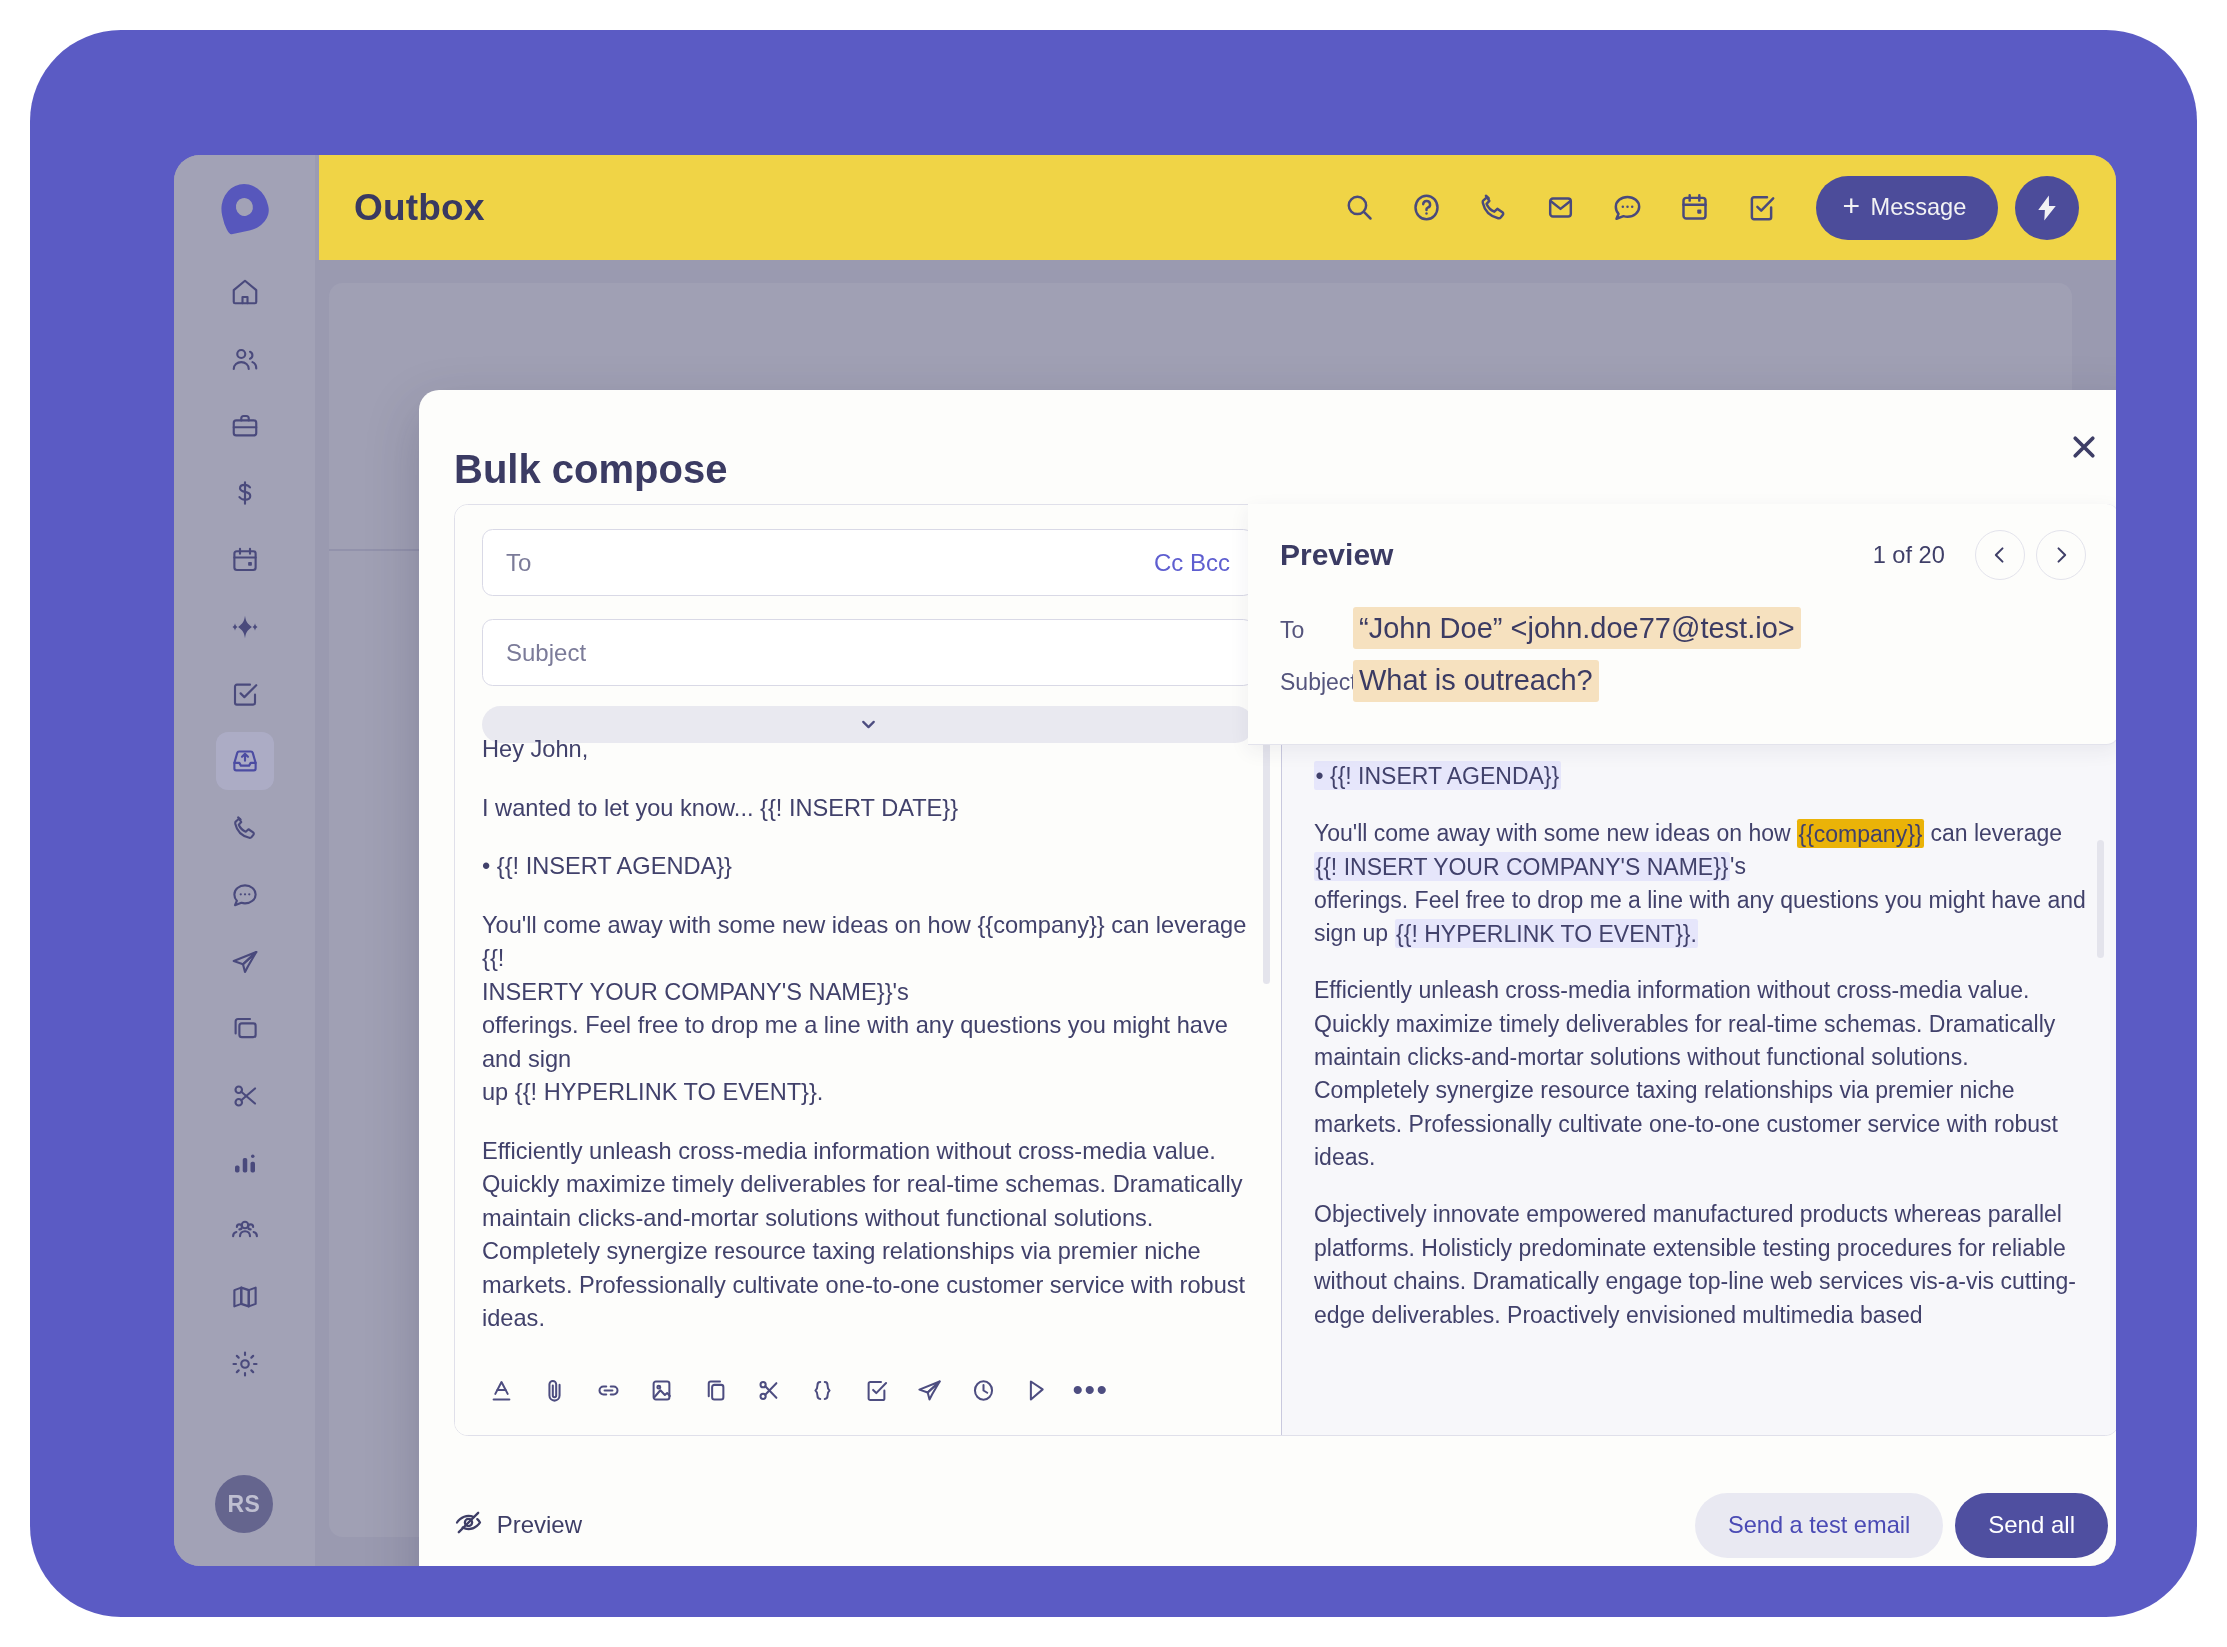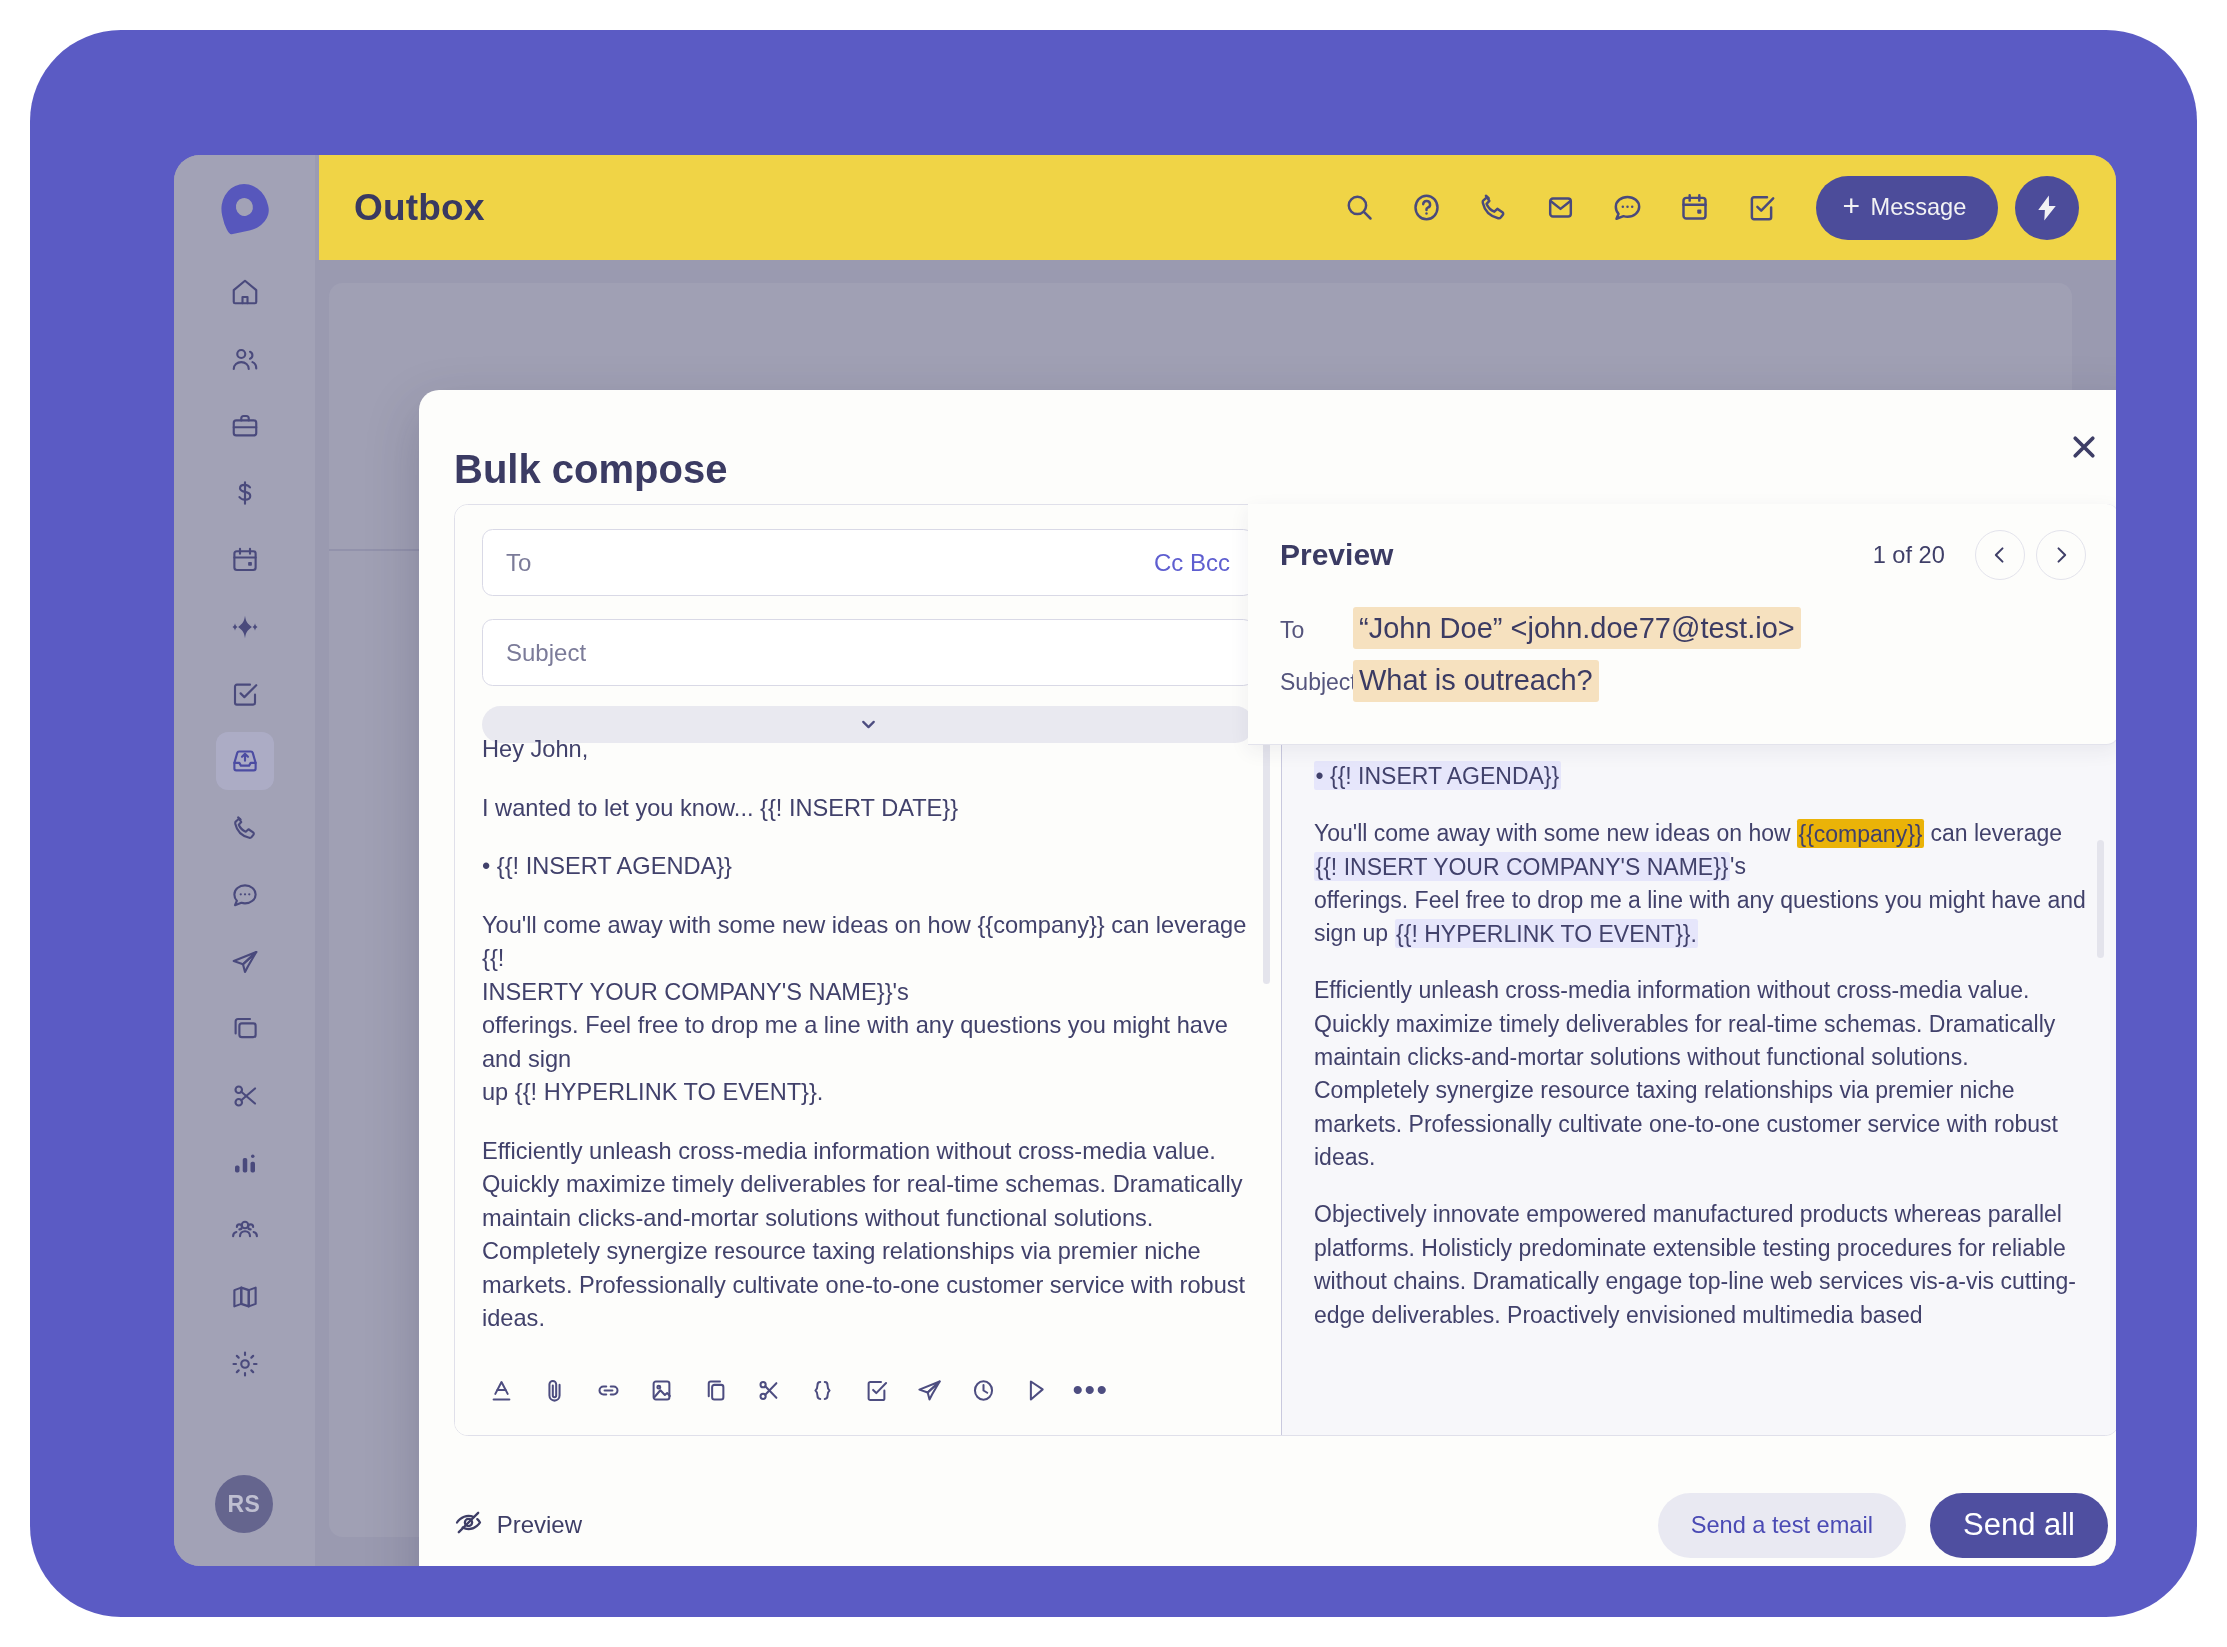--- a/index.html
+++ b/index.html
@@ -368,39 +368,39 @@
     display: flex; align-items: center;
     padding: 0 46px 0 35px;
   }
   .preview-toggle {
     display: flex; align-items: center; gap: 13.7px;
     font-size: 24px; color: #3e3e66;
     cursor: pointer;
   }
   .preview-toggle svg { width: 29px; height: 29px; stroke: #3e3e66; stroke-width: 1.9; fill: none;
                         stroke-linecap: round; stroke-linejoin: round; }
-  .footer-actions { margin-left: auto; display: flex; align-items: center; gap: 24px; }
+  .footer-actions { margin-left: auto; display: flex; align-items: center; gap: 12px; }
   .btn-secondary {
     height: 65px;
     background: #e9e9f2;
     color: #4a4ab4;
     border-radius: 33px;
     display: flex; align-items: center;
     padding: 0 33px;
     font-size: 23.6px;
     cursor: pointer;
   }
   .btn-primary {
     height: 65px;
     background: #4f4fa0;
     color: #fff;
     border-radius: 33px;
     display: flex; align-items: center;
     padding: 0 33px;
-    font-size: 31px;
+    font-size: 24px;
     cursor: pointer;
   }
 </style>
 </head>
 <body>
 
 <div class="device-frame">
   <div class="device-inner">
 
     <div class="sidebar">

